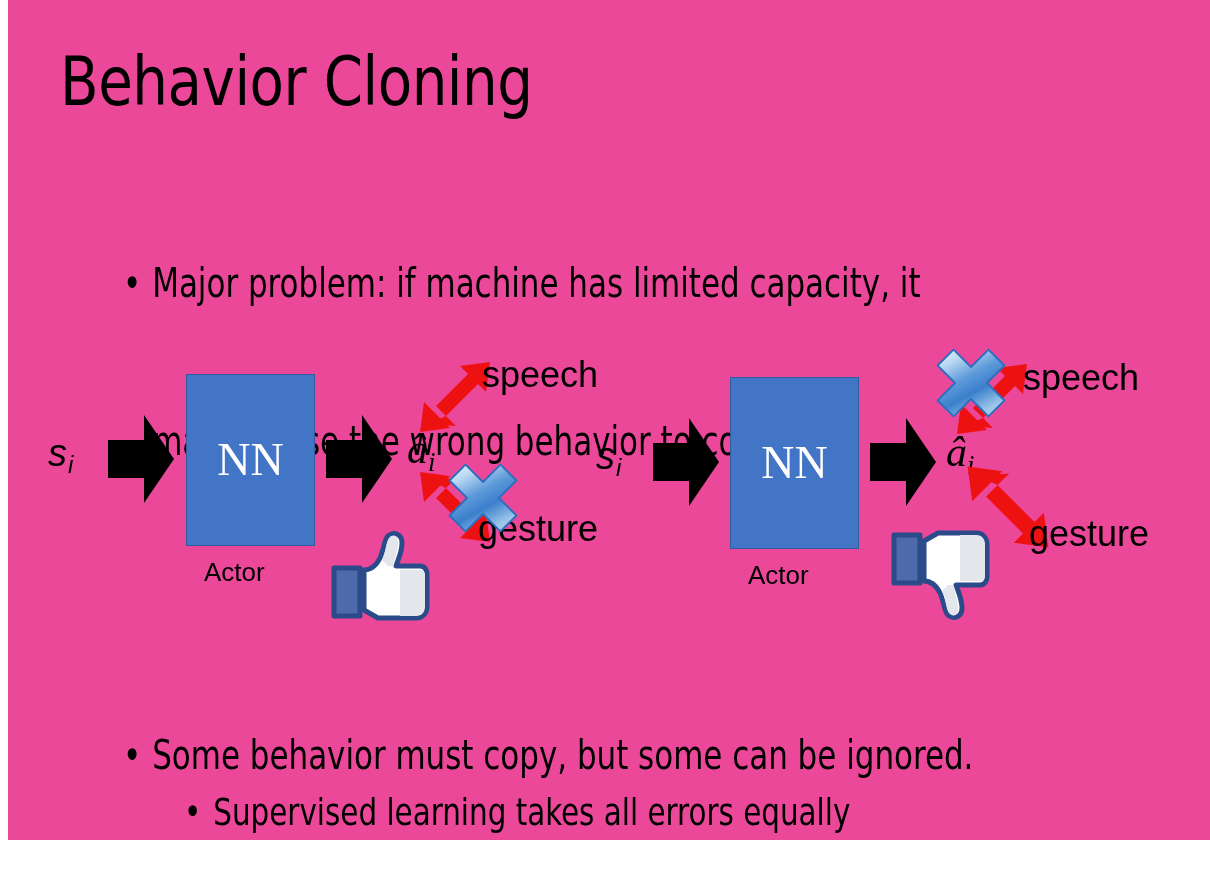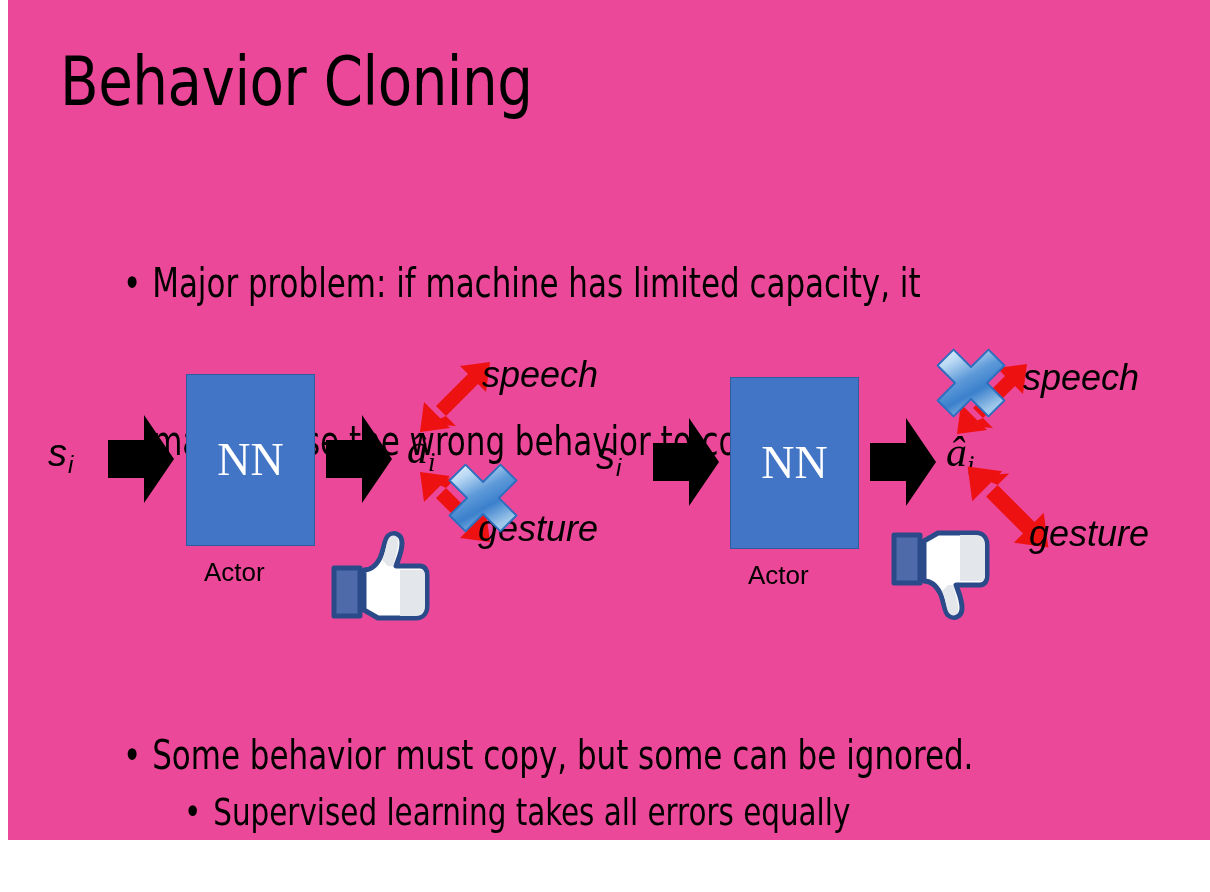--- a/index.html
+++ b/index.html
@@ -133,21 +133,20 @@
   .red-arrow { position: absolute; }
   .red-arrow svg { display: block; overflow: visible; }
 
   
   .out-label {
     position: absolute;
     font-family: "Liberation Sans", sans-serif;
     font-size: 36px;
     color: #000;
     white-space: nowrap;
-    font-style: italic;
   }
 
   
   .x-mark { position: absolute; }
   .x-mark svg { display: block; }
 
   
   .thumb { position: absolute; }
   .thumb svg { display: block; }
 </style>

